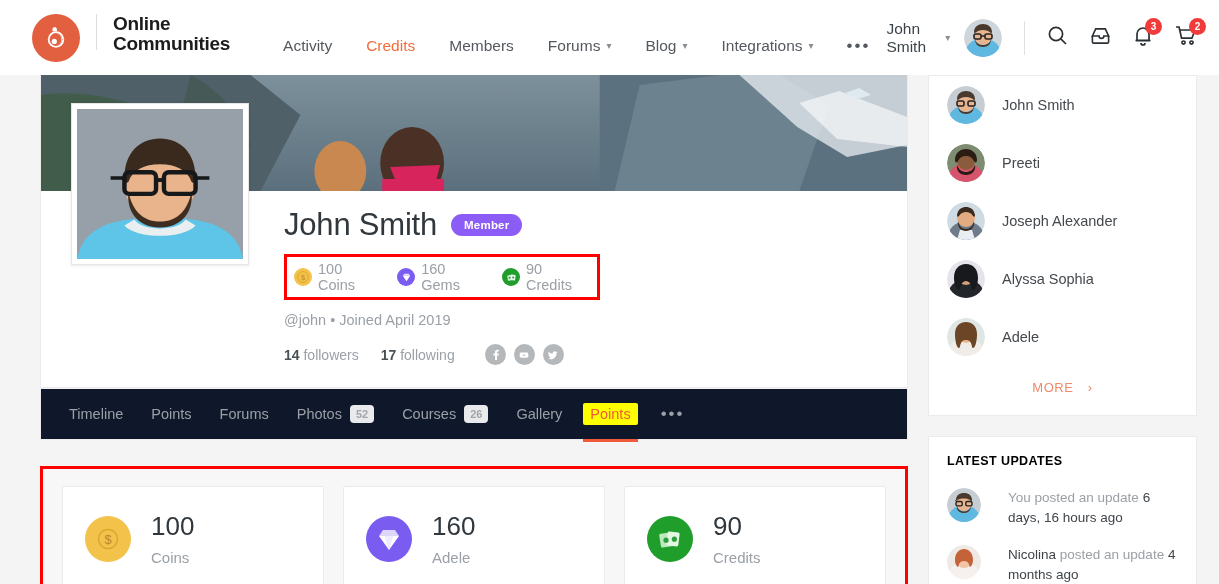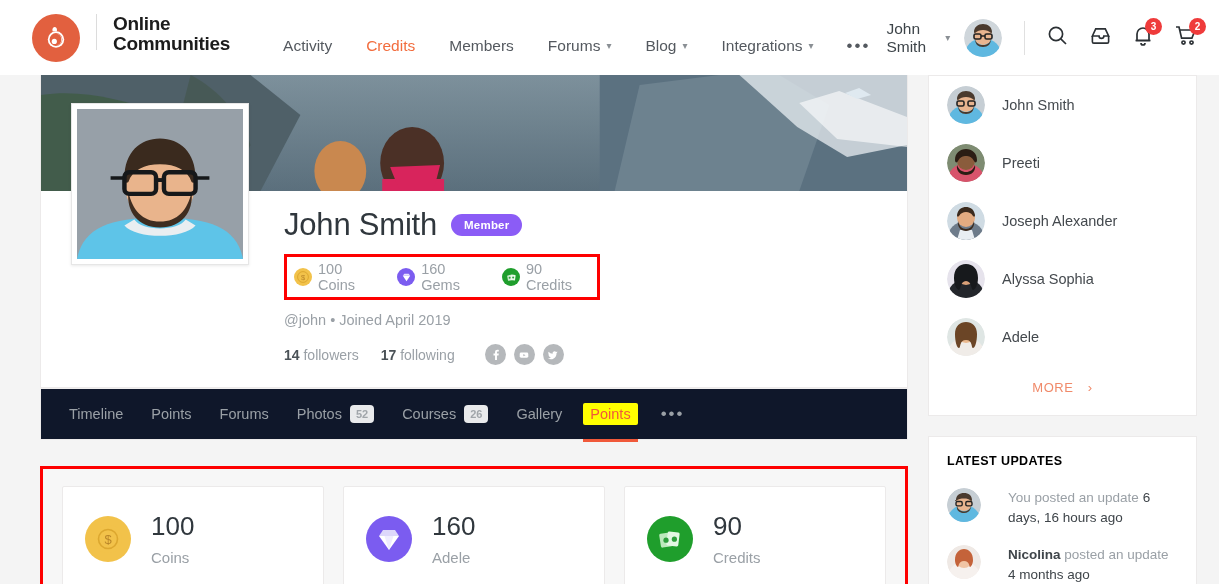--- a/index.html
+++ b/index.html
@@ -149,21 +149,21 @@
 
   .updates-card { margin-top: 20px; padding-top: 17px; padding-bottom: 14px; }
   .side-title {
     font-size: 12.5px; font-weight: bold; color: #000000; letter-spacing: .4px;
     margin-bottom: 14px;
   }
   .upd-row { display: flex; gap: 27px; padding: 6px 0 12px; }
   .upd-av { width: 34px; height: 34px; border-radius: 50%; overflow: hidden; flex: 0 0 auto; }
   .upd-av svg { display: block; width: 100%; height: 100%; }
   .upd-txt { font-size: 13.5px; line-height: 1.45; color: #9aa0a6; }
-  .upd-txt b { color: #3f454a; font-weight: bold; }
+  .upd-txt b { color: #3f454a; font-weight: normal; }
   .upd-time { color: #3f454a; }
 </style>
 </head>
 <body>
 
 <div class="header">
   <div class="logo-wrap">
     <div class="logo-mark">
       <svg width="30" height="30" viewBox="0 0 30 30">
         <path d="M11.5 6.2c0-1.3 1-2.3 2.2-2.3s2.2 1 2.2 2.3v2.1h-4.4z" fill="#fff"></path>

